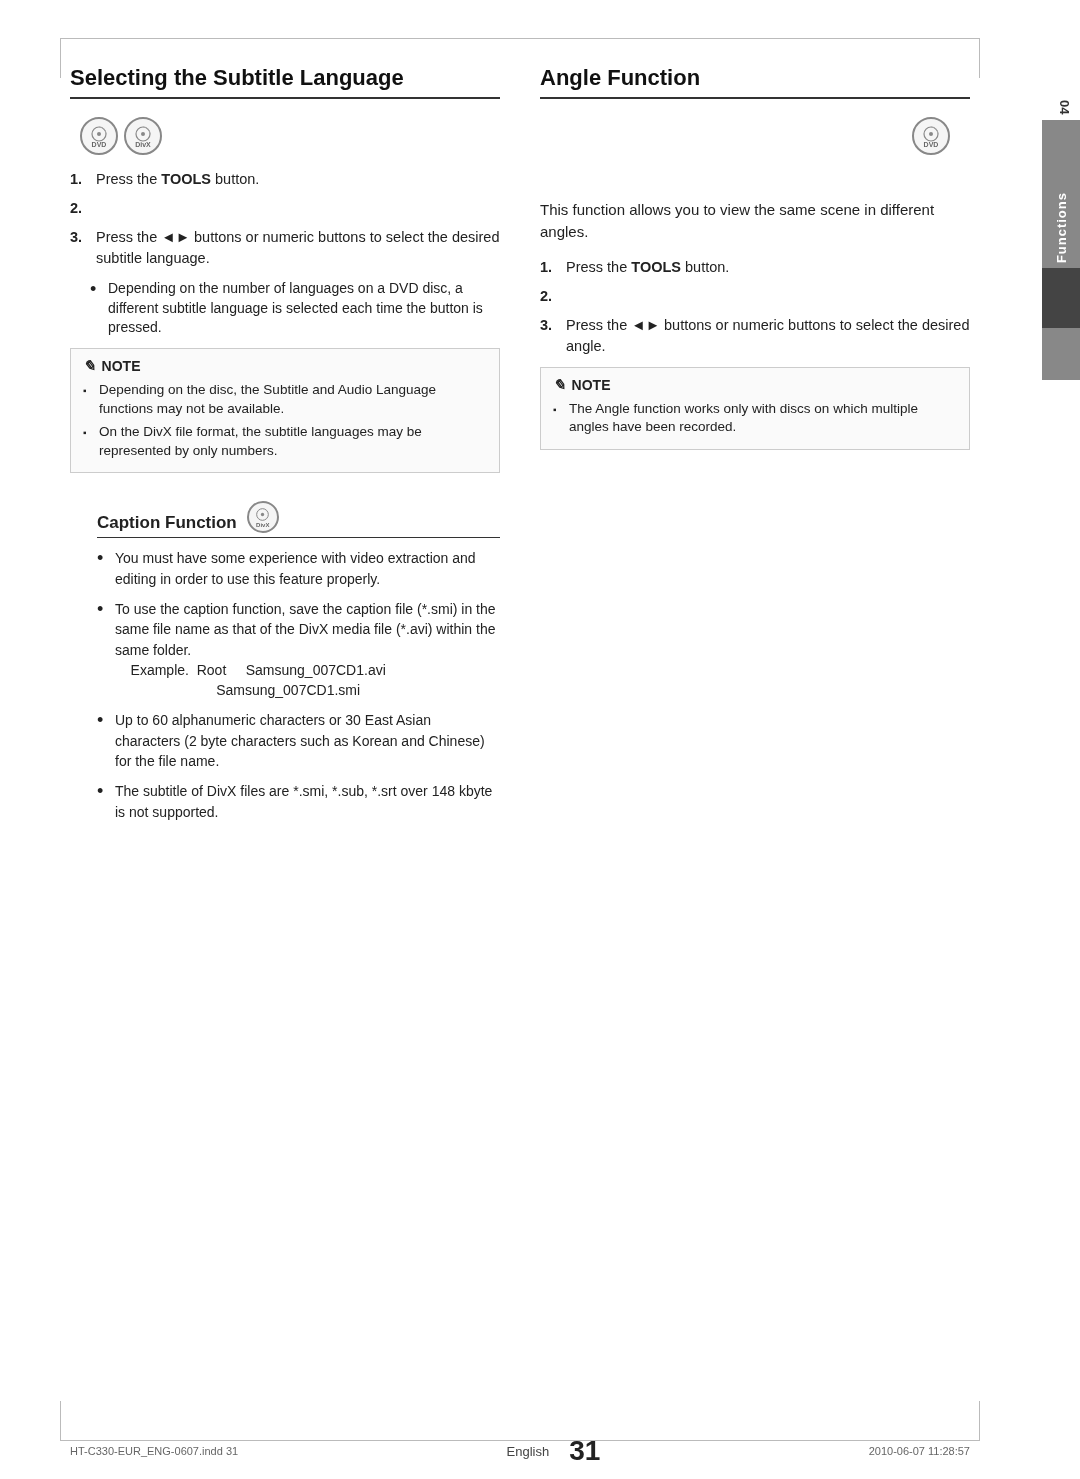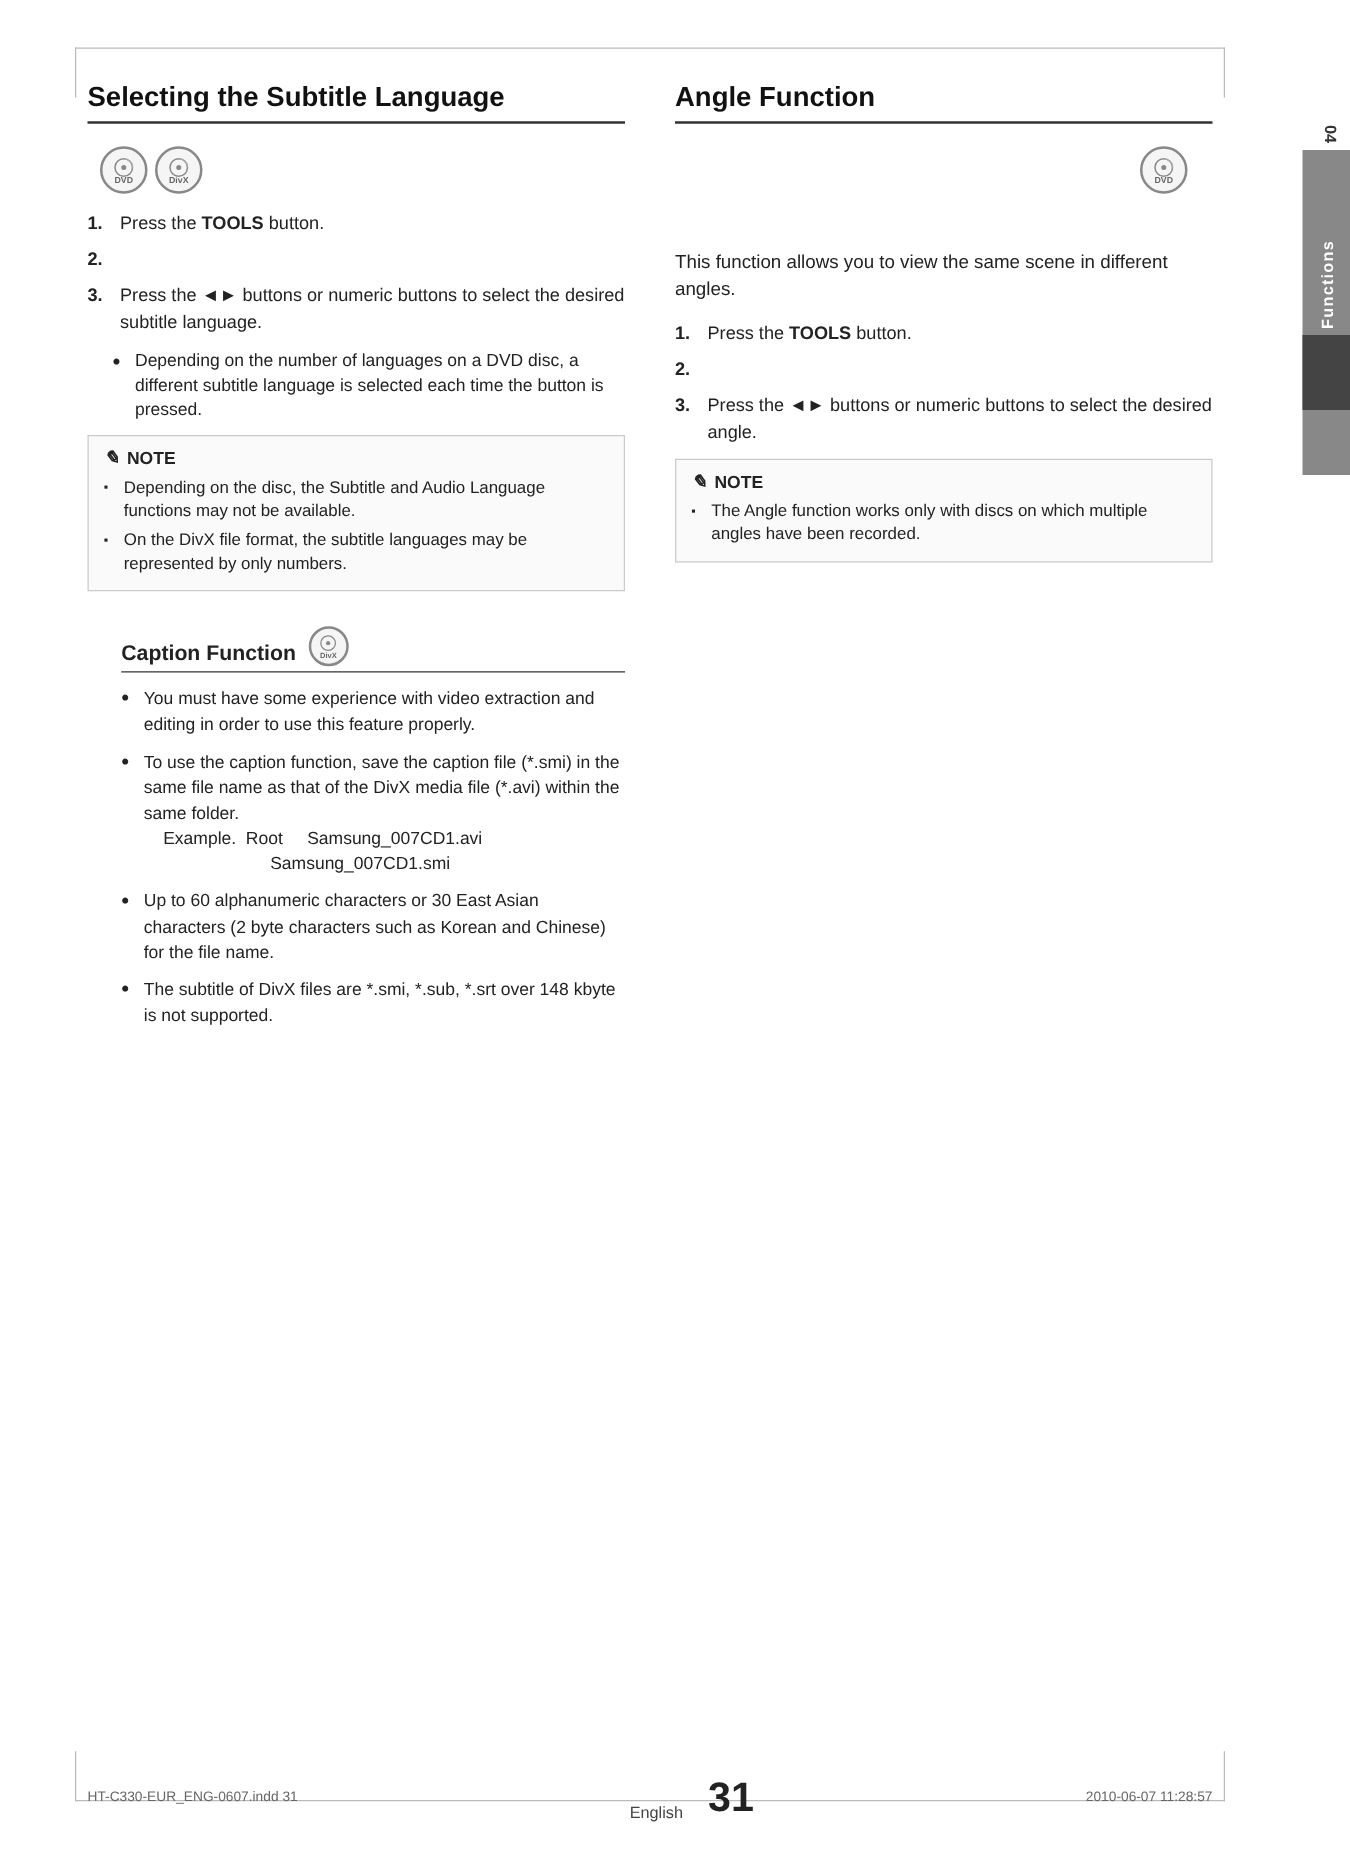--- a/index.html
+++ b/index.html
@@ -231,40 +231,40 @@
     .bullet-circle {
       min-width: 10px;
       font-size: 18px;
       line-height: 1;
       margin-top: 1px;
     }
 
     
     .footer {
       position: absolute;
-      bottom: 22px;
+      bottom: 12px;
       left: 70px;
       right: 110px;
       display: flex;
       justify-content: space-between;
       align-items: center;
       font-size: 11px;
       color: #666;
     }
     .page-number-area {
       display: flex;
-      align-items: flex-end;
+      align-items: center;
       gap: 20px;
     }
     .page-english {
       font-size: 13px;
       color: #444;
     }
     .page-num {
-      font-size: 33px;
+      font-size: 28px;
       font-weight: bold;
       color: #222;
     }
 
     
     .bold { font-weight: bold; }
 
     
     .divx-badge {
       border: 2px solid #888;

